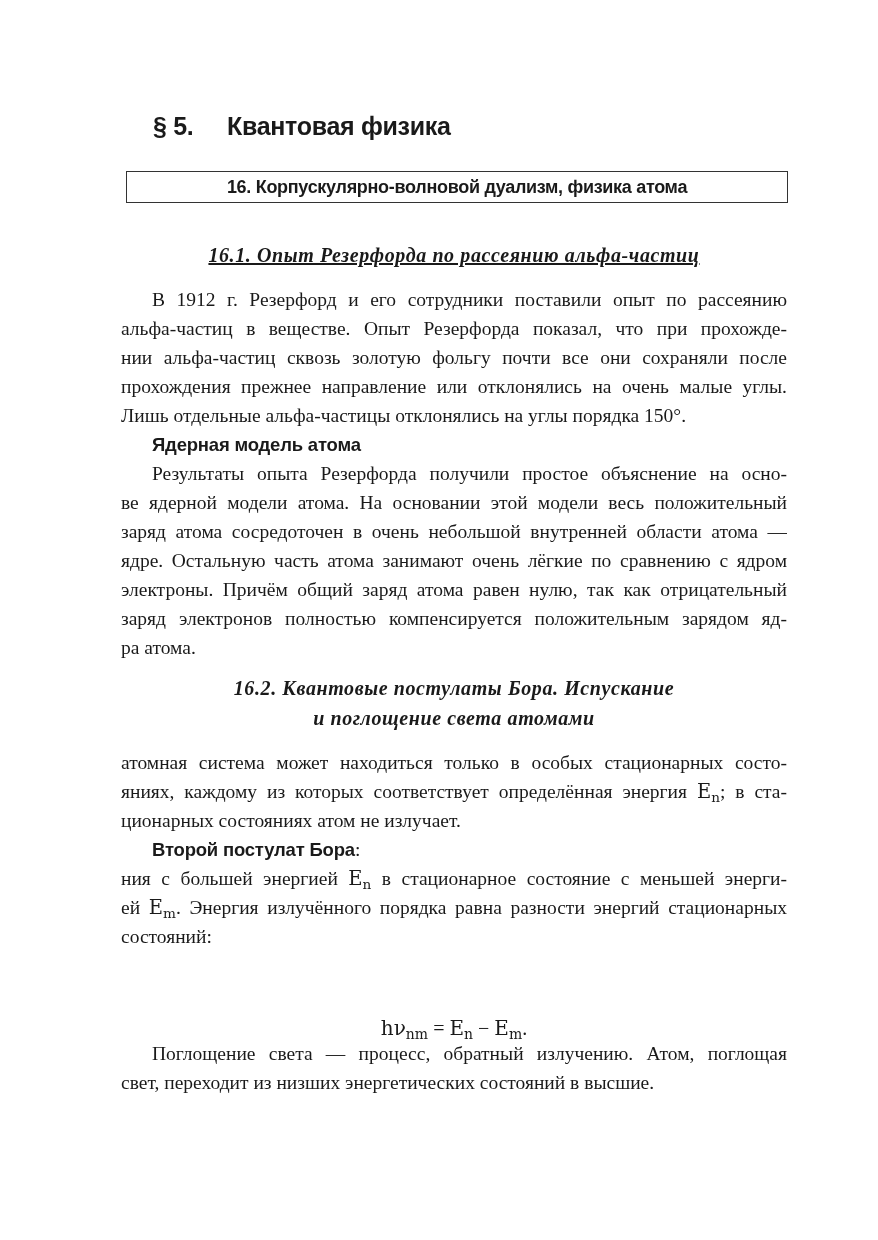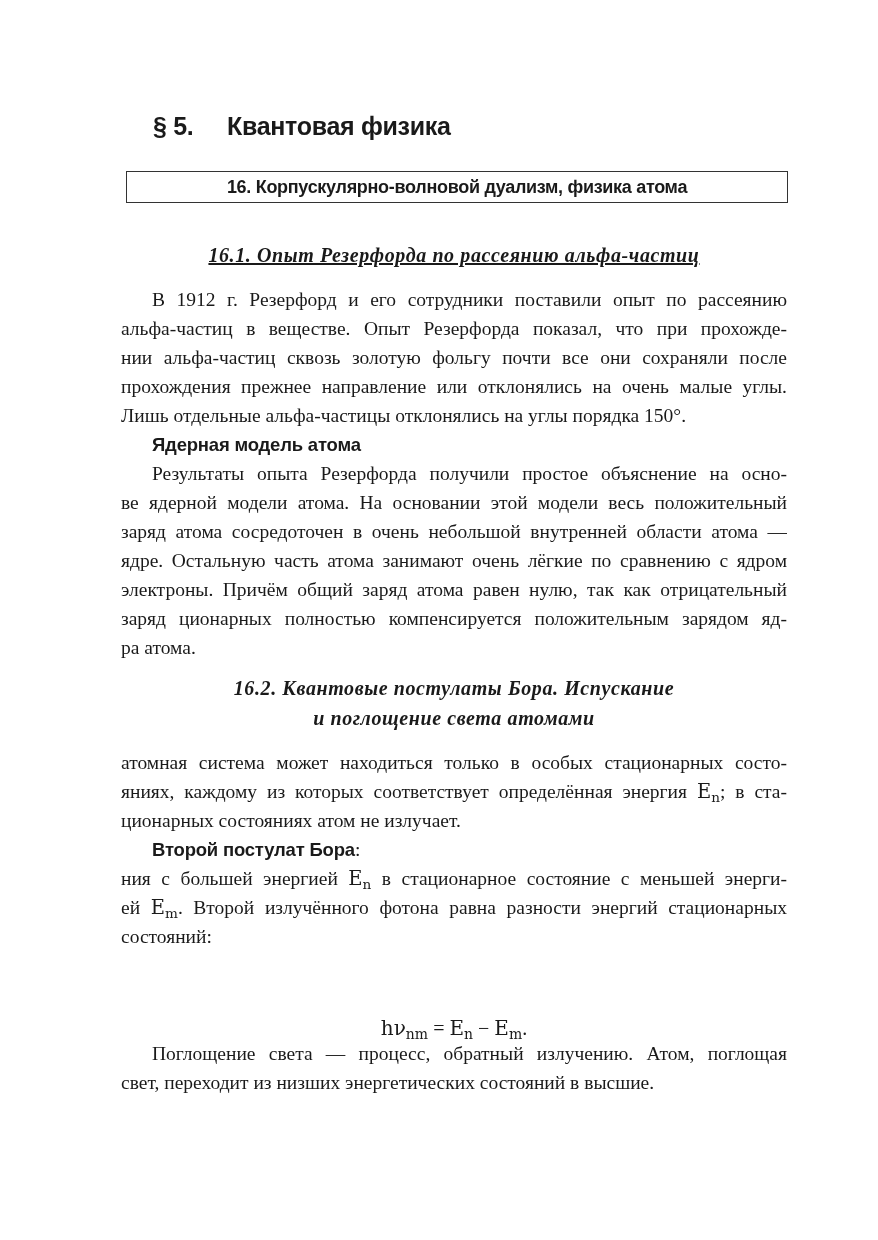--- a/index.html
+++ b/index.html
@@ -115,34 +115,34 @@
     <span class="line last">Лишь отдельные альфа-частицы отклонялись на углы порядка 150°.</span>
     <span class="line ind last"><span class="heading-inline">Ядерная модель атома</span></span>
   </div>
 
   <div class="block" style="top:459px;">
     <span class="line ind j">Результаты опыта Резерфорда получили простое объяснение на осно-</span>
     <span class="line j">ве ядерной модели атома. На основании этой модели весь положительный</span>
     <span class="line j">заряд атома сосредоточен в очень небольшой внутренней области атома —</span>
     <span class="line j">ядре. Остальную часть атома занимают очень лёгкие по сравнению с ядром</span>
     <span class="line j">электроны. Причём общий заряд атома равен нулю, так как отрицательный</span>
-    <span class="line j">заряд ционарных полностью компенсируется положительным зарядом яд-</span>
+    <span class="line j">заряд электронов полностью компенсируется положительным зарядом яд-</span>
     <span class="line last">ра атома.</span>
   </div>
 
   <div class="sec-title" style="top:674px;">16.2. Квантовые постулаты Бора. Испускание</div>
   <div class="sec-title" style="top:704px;">и поглощение света атомами</div>
 
   <div class="block" style="top:748px;">
     <span class="line j">атомная система может находиться только в особых стационарных состо-</span>
     <span class="line j"><span>яниях, каждому из которых соответствует определённая энергия </span><span class="math"><span>E</span><sub>n</sub></span><span>; в ста-</span></span>
     <span class="line last">ционарных состояниях атом не излучает.</span>
     <span class="line ind last"><span class="heading-inline">Второй постулат Бора</span><span>:</span></span>
     <span class="line j"><span>ния с большей энергией </span><span class="math"><span>E</span><sub>n</sub></span><span> в стационарное состояние с меньшей энерги-</span></span>
-    <span class="line j"><span>ей </span><span class="math"><span>E</span><sub>m</sub></span><span>. Второй излучённого фотона равна разности энергий стационарных</span></span>
+    <span class="line j"><span>ей </span><span class="math"><span>E</span><sub>m</sub></span><span>. Энергия излучённого порядка равна разности энергий стационарных</span></span>
     <span class="line last">состояний:</span>
   </div>
 
   <div class="formula" style="top:1014px;">
     <span class="math"><span>hν</span><sub>nm</sub></span><span> = </span><span class="math"><span>E</span><sub>n</sub></span><span> − </span><span class="math"><span>E</span><sub>m</sub></span><span>.</span>
   </div>
 
   <div class="block" style="top:1039px;">
     <span class="line ind j">Поглощение света — процесс, обратный излучению. Атом, поглощая</span>
     <span class="line last">свет, переходит из низших энергетических состояний в высшие.</span>

